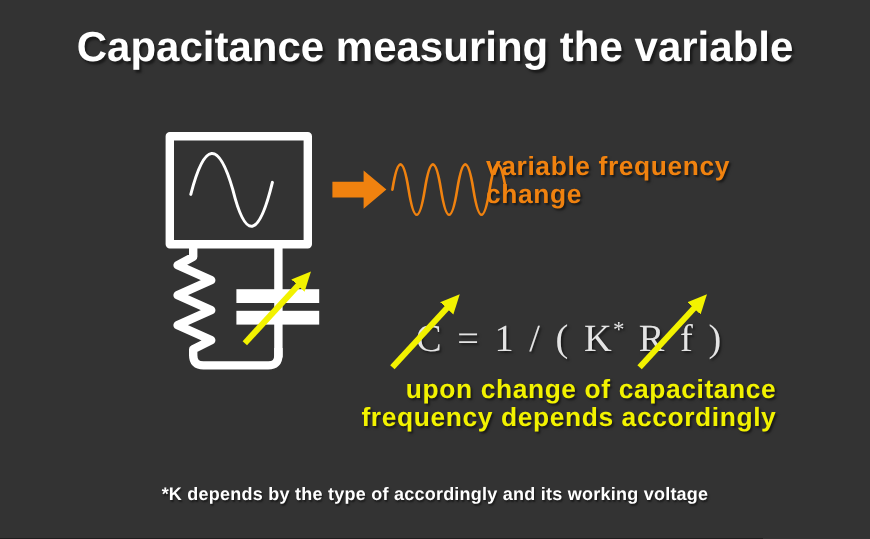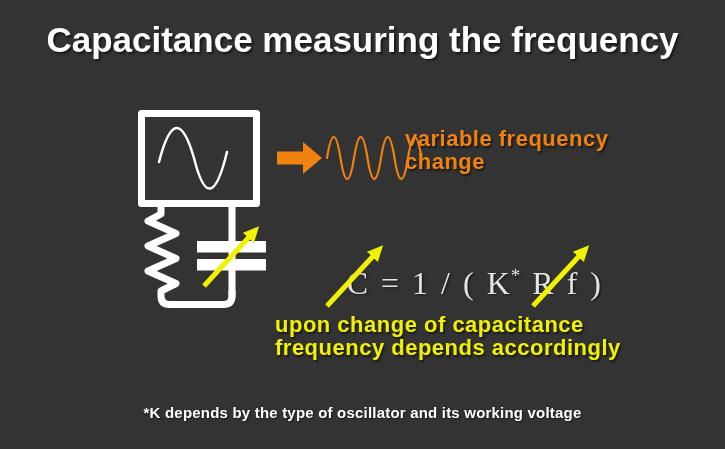--- a/index.html
+++ b/index.html
@@ -57,21 +57,21 @@
   }
   .formula sup {
     font-size: 60%;
     letter-spacing: 0;
   }
   .caption {
     position: absolute;
     left: 275px;
     top: 313px;
     width: 372px;
-    text-align: left;
+    text-align: right;
     font-size: 22px;
     font-weight: bold;
     line-height: 23px;
     letter-spacing: 0.5px;
     color: var(--yellow, #f2f200);
     text-shadow: 1.5px 1.5px 2px rgba(0,0,0,0.55);
     z-index: 2;
   }
   .footnote {
     position: absolute;
@@ -124,35 +124,35 @@
   }
   .yhead {
     fill: var(--yellow, #f2f200);
   }
 </style>
 </head>
 <body>
 
 <div class="slide">
 
-  <div class="title">Capacitance measuring the frequency</div>
+  <div class="title">Capacitance measuring the variable</div>
 
   <div class="signal-label">
     <div>variable frequency</div>
     <div>change</div>
   </div>
 
   <div class="formula"><span>C = 1 / ( K</span><sup>*</sup><span> R f )</span></div>
 
   <div class="caption">
     <div>upon change of capacitance</div>
     <div>frequency depends accordingly</div>
   </div>
 
-  <div class="footnote">*K depends by the type of oscillator and its working voltage</div>
+  <div class="footnote">*K depends by the type of accordingly and its working voltage</div>
 
   <svg class="gfx" width="725" height="449" viewBox="0 0 725 449">
     <defs>
       <marker id="yhead" markerUnits="userSpaceOnUse" markerWidth="20" markerHeight="18" refX="4" refY="7.5" orient="auto">
         <path class="yhead" d="M0,0 L16,7.5 L0,15 Z"></path>
       </marker>
     </defs>
 
     <g>
 

